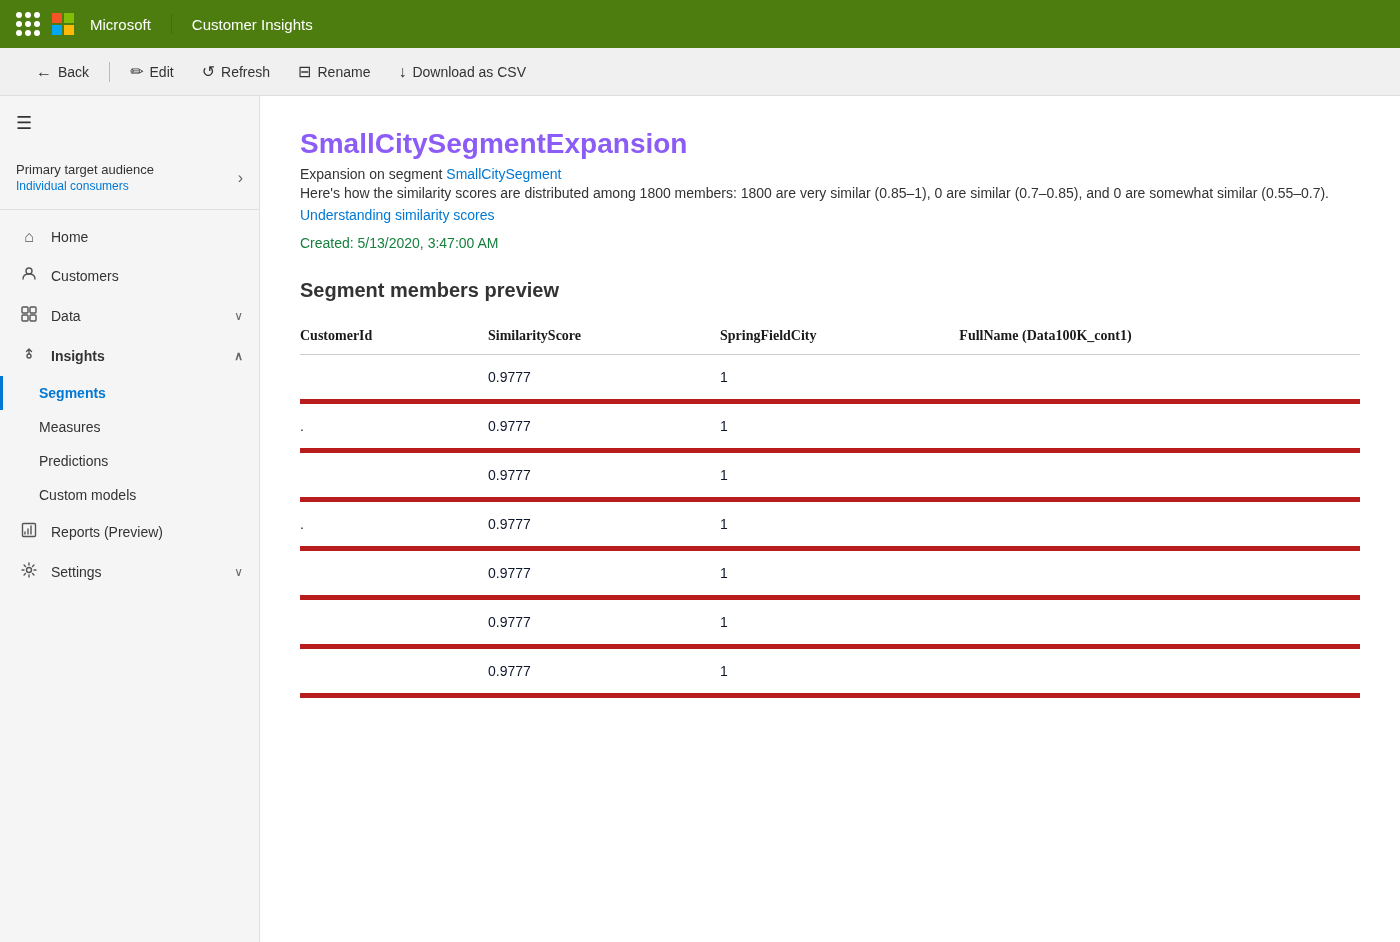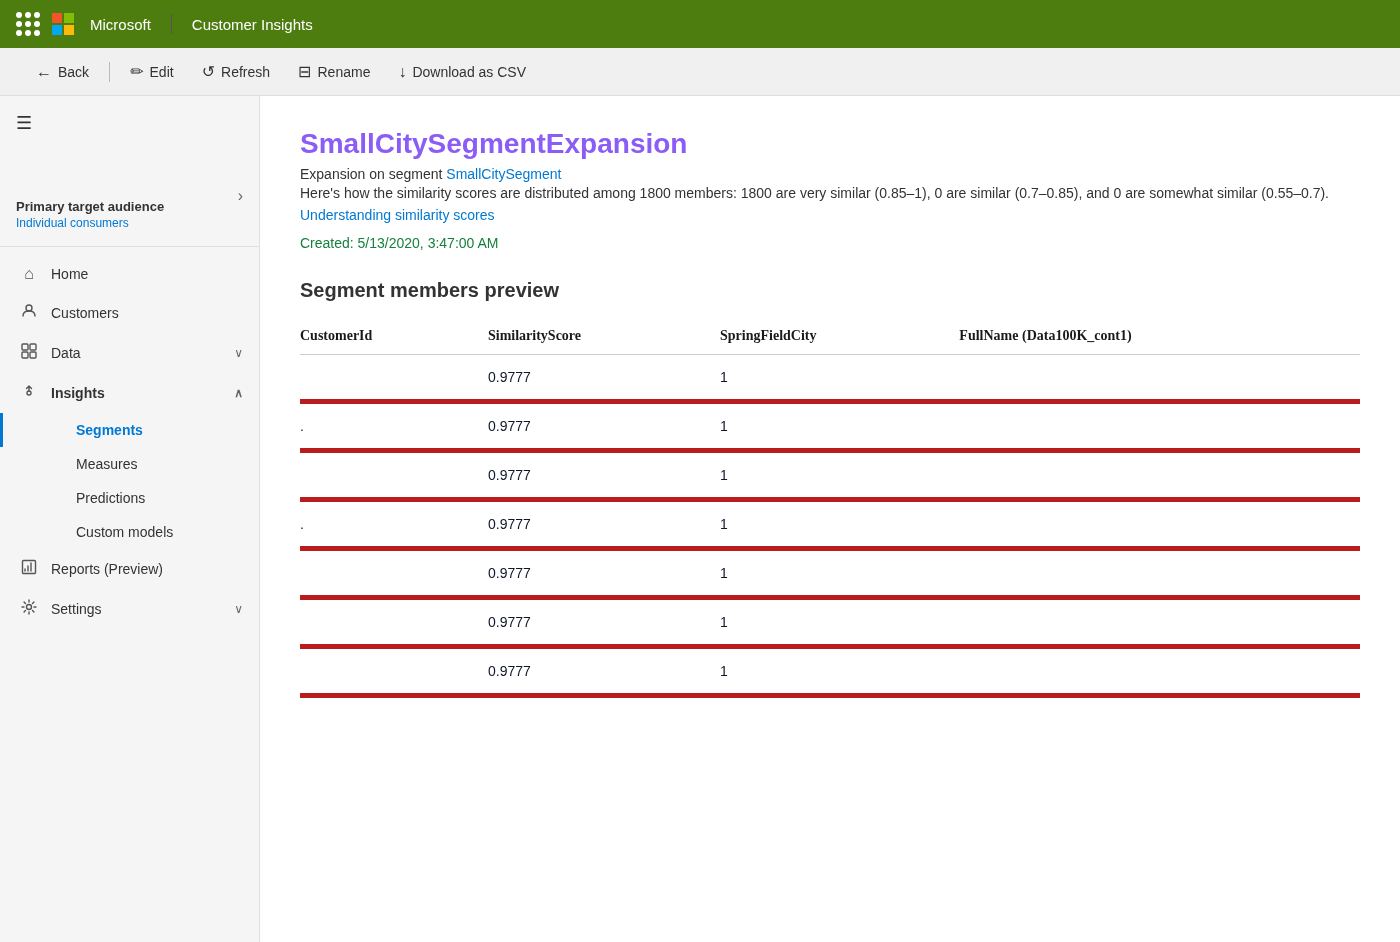--- a/index.html
+++ b/index.html
@@ -78,42 +78,42 @@
       font-size: 18px;
     }
     .sidebar-audience {
       padding: 12px 16px 16px 16px;
       border-bottom: 1px solid #e0e0e0;
       display: flex;
       align-items: center;
       justify-content: space-between;
       cursor: pointer;
     }
-    .sidebar-audience-label { font-size: 13px; font-weight: 700; color: #333; margin-top: 37px; }
+    .sidebar-audience-label { font-size: 13px; font-weight: 400; color: #333; }
     .sidebar-audience-value { font-size: 12px; color: #0078d4; margin-top: 2px; }
     .sidebar-audience-chevron { font-size: 16px; color: #666; }
 
     .sidebar-nav { padding: 8px 0; }
     .sidebar-item {
       display: flex;
       align-items: center;
       gap: 12px;
       padding: 10px 16px;
       cursor: pointer;
       color: #333;
       font-size: 14px;
       border-left: 3px solid transparent;
     }
     .sidebar-item.active { font-weight: 600; }
     .sidebar-item-icon { font-size: 16px; width: 20px; text-align: center; color: #555; }
     .sidebar-item-chevron { margin-left: auto; font-size: 12px; color: #666; }
 
     .sidebar-sub { padding: 0; }
     .sidebar-subitem {
-      padding: 9px 16px 9px 73px;
+      padding: 9px 16px 9px 36px;
       cursor: pointer;
       font-size: 14px;
       color: #333;
       border-left: 3px solid transparent;
     }
     .sidebar-subitem.active { border-left: 3px solid #0078d4; font-weight: 600; color: #0078d4; }
 
     
     .content {
       flex: 1;

